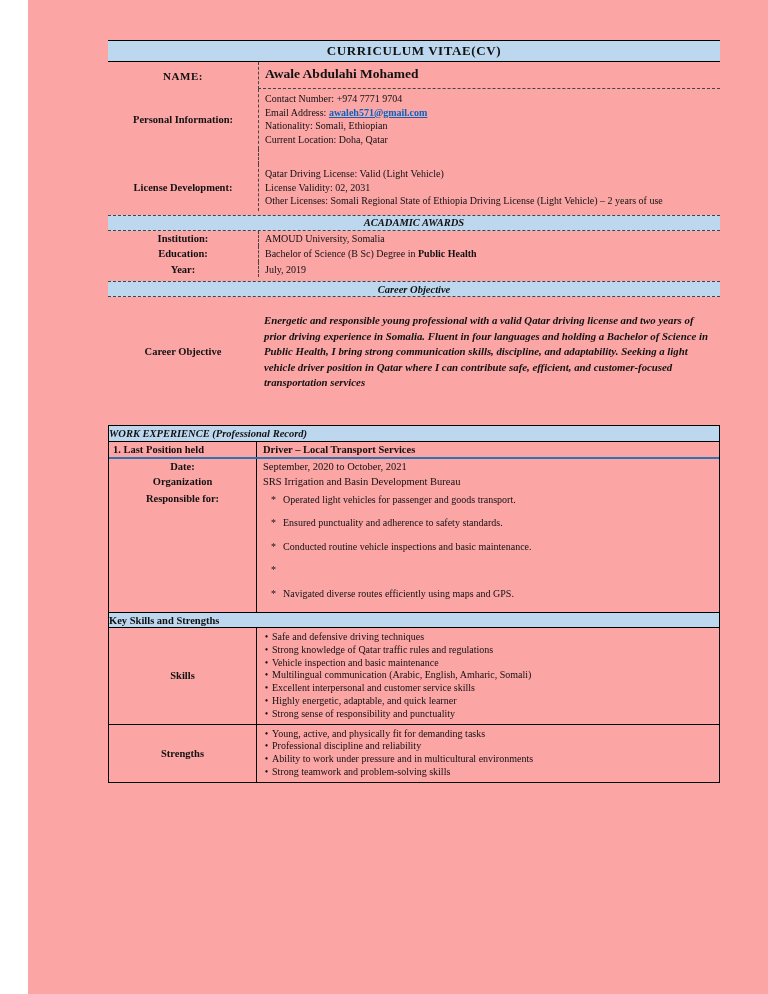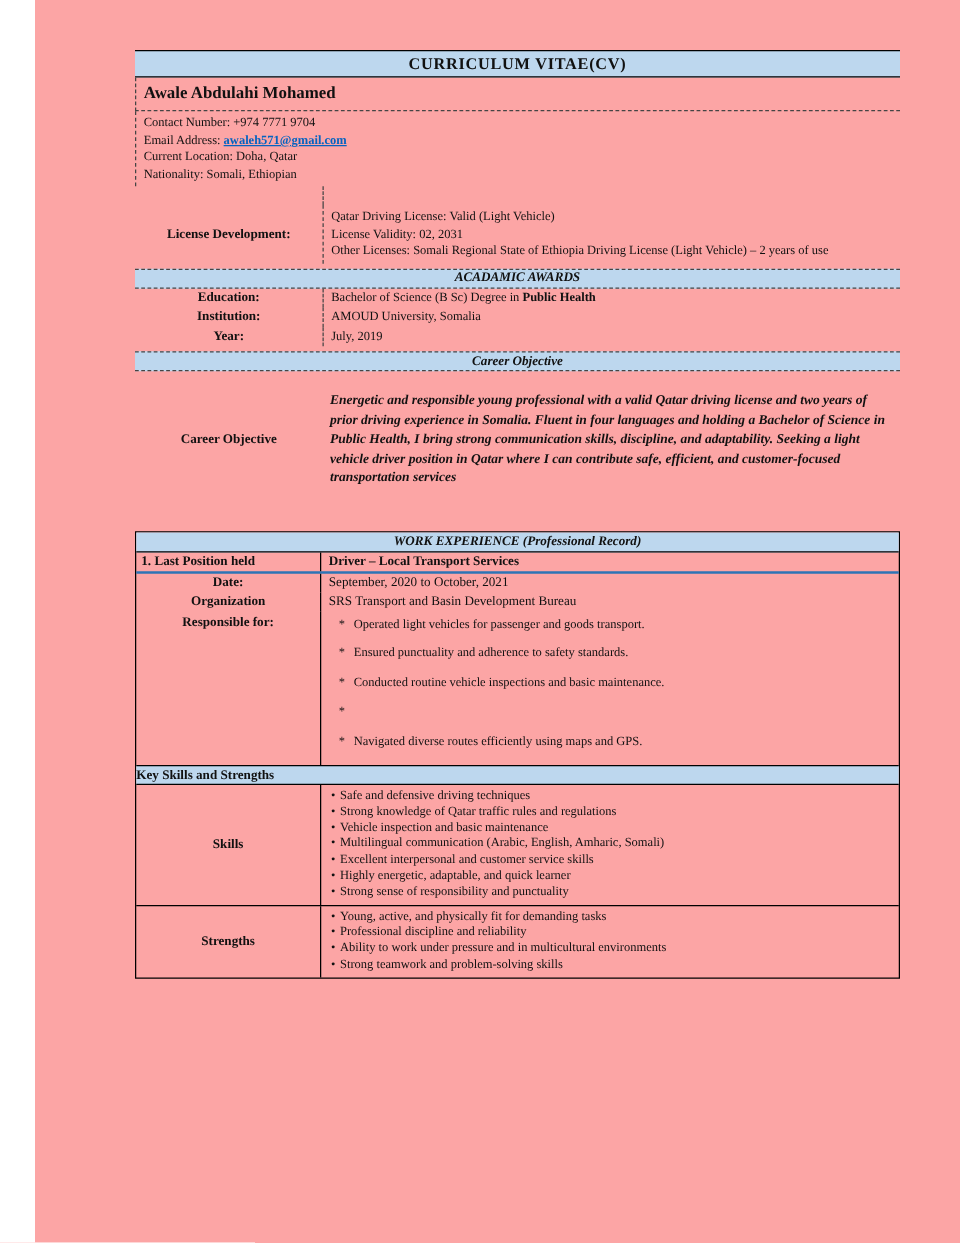--- a/index.html
+++ b/index.html
@@ -104,21 +104,20 @@
 
   
   .work-table {
     margin-top: 30px;
     border: 1.5px solid #000;
     font-size: 10.5px;
   }
   .wt-header {
     background: var(--header-bg, #bdd7ee);
     border-bottom: 1px solid #000;
-    text-align: center;
     font-weight: bold;
     font-style: italic;
     padding: 2px 0;
   }
   .wt-subheader {
     background: var(--header-bg, #bdd7ee);
     border-top: 1px solid #000;
     border-bottom: 1px solid #000;
     text-align: left;
     font-weight: bold;
@@ -156,29 +155,31 @@
 </style>
 </head>
 <body>
 
 <div class="page">
   <div class="doc">
 
     <div class="title-bar">CURRICULUM VITAE(CV)</div>
 
     <div class="grid-row name-row">
+      <div class="lbl">NAME:</div>
       <div class="val name-val dashed-left">Awale Abdulahi Mohamed</div>
     </div>
 
     <div class="grid-row">
+      <div class="lbl">Personal Information:</div>
       <div class="val dashed-left">
         <div class="line">Contact Number: +974 7771 9704</div>
         <div class="line"><span>Email Address: </span><a class="email-link">awaleh571@gmail.com</a></div>
+        <div class="line">Nationality: Somali, Ethiopian</div>
         <div class="line">Current Location: Doha, Qatar</div>
-        <div class="line">Nationality: Somali, Ethiopian</div>
       </div>
     </div>
 
     <div class="grid-row spacer-row">
       <div class="lbl"></div>
       <div class="val dashed-left"></div>
     </div>
 
     <div class="grid-row">
       <div class="lbl">License Development:</div>
@@ -194,26 +195,26 @@
           <div class="li">
             <span class="li-bullet"></span>
             <span class="li-text">Other Licenses: Somali Regional State of Ethiopia Driving License (Light Vehicle) – 2 years of use</span>
           </div>
         </div>
     </div>
 
     <div class="section-bar">ACADAMIC AWARDS</div>
 
     <div class="grid-row edu-row">
+      <div class="lbl">Institution:</div>
+      <div class="val dashed-left">AMOUD University, Somalia</div>
+    </div>
+    <div class="grid-row edu-row">
       <div class="lbl">Education:</div>
       <div class="val dashed-left"><span>Bachelor of Science (B Sc) Degree in </span><span class="bold-frag">Public Health</span></div>
-    </div>
-    <div class="grid-row edu-row">
-      <div class="lbl">Institution:</div>
-      <div class="val dashed-left">AMOUD University, Somalia</div>
     </div>
     <div class="grid-row edu-row">
       <div class="lbl">Year:</div>
       <div class="val dashed-left">July, 2019</div>
     </div>
 
     <div class="section-bar">Career Objective</div>
 
     <div class="grid-row career-row">
       <div class="lbl">Career Objective</div>
@@ -228,21 +229,21 @@
         <div class="wt-right">Driver – Local Transport Services</div>
       </div>
 
       <div class="wt-row">
         <div class="wt-left">Date:</div>
         <div class="wt-right">September, 2020 to October, 2021</div>
       </div>
 
       <div class="wt-row">
         <div class="wt-left">Organization</div>
-        <div class="wt-right">SRS Transport and Basin Development Bureau</div>
+        <div class="wt-right">SRS Irrigation and Basin Development Bureau</div>
       </div>
 
       <div class="wt-row">
         <div class="wt-left top-align">Responsible for:</div>
         <div class="wt-right resp-list">
             <div class="li">
               <span class="li-bullet">*</span>
               <span class="li-text">Operated light vehicles for passenger and goods transport.</span>
             </div>
             <div class="li">

